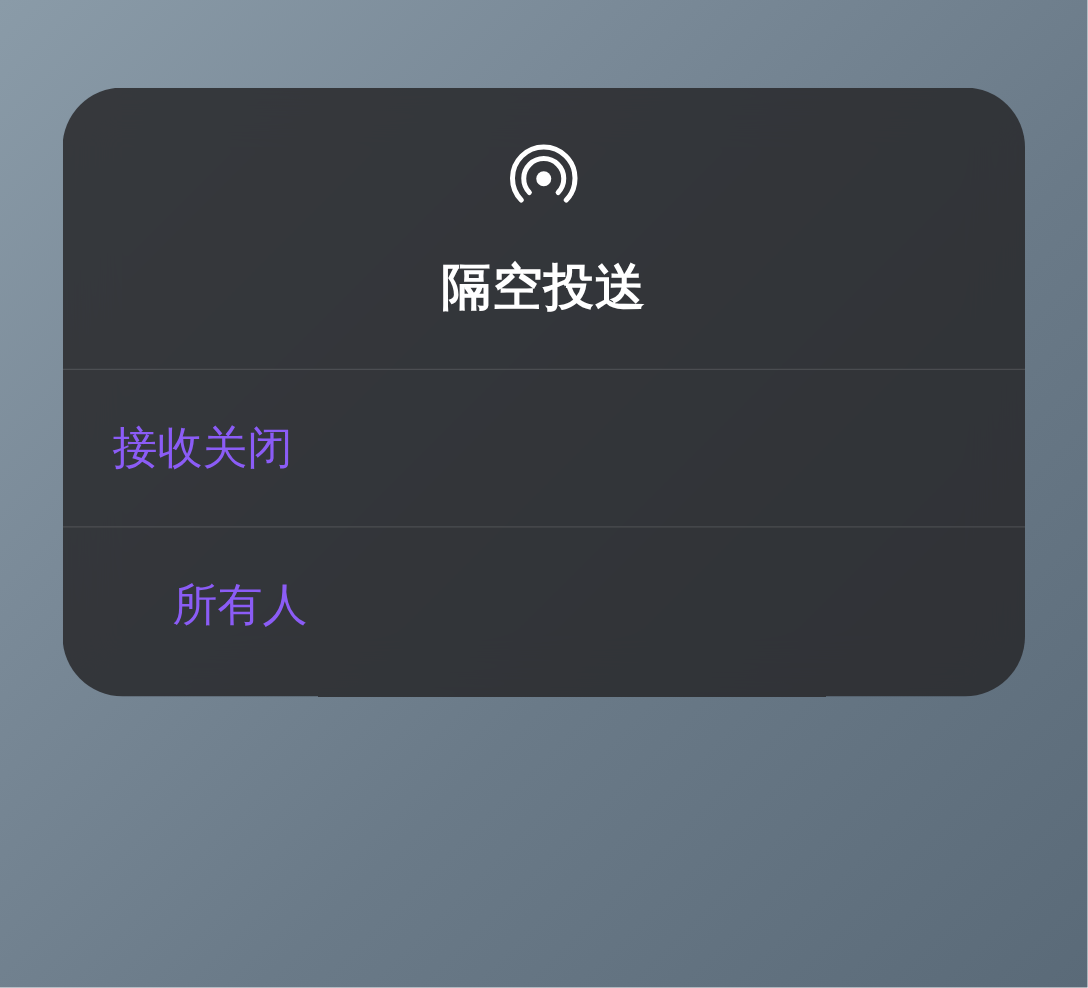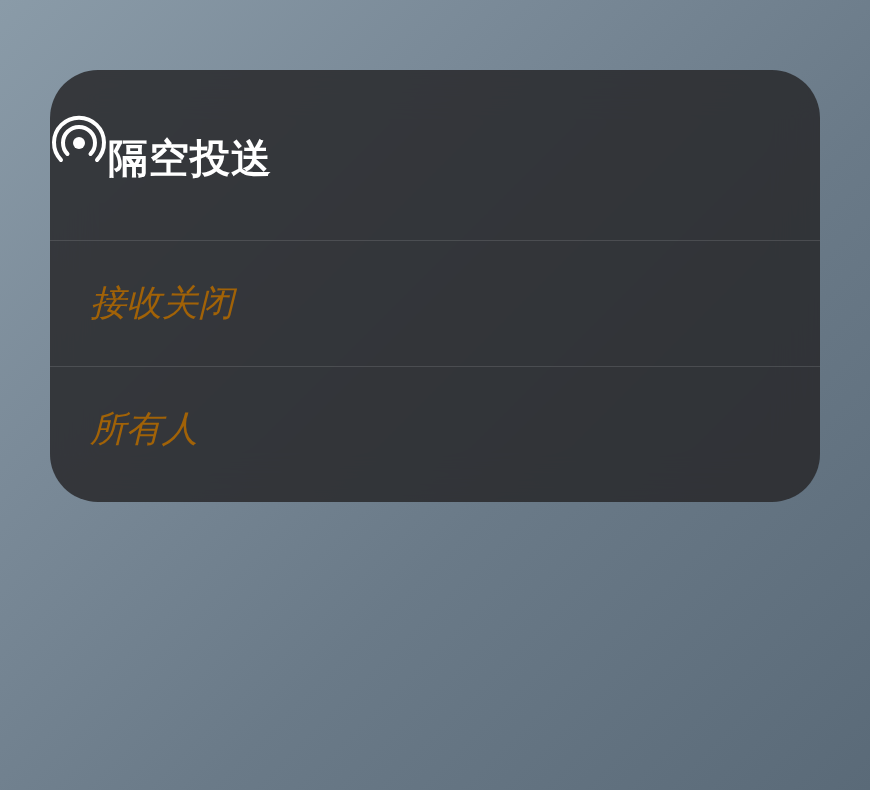--- a/index.html
+++ b/index.html
@@ -23,21 +23,21 @@
     .panel {
       width: 770px;
       background: rgba(40, 40, 42, 0.85);
       backdrop-filter: blur(20px);
       border-radius: 48px;
       overflow: hidden;
     }
 
     .header {
       display: flex;
-      flex-direction: row;
+      flex-direction: column;
       align-items: center;
       padding: 44px 0 38px 0;
       border-bottom: 1px solid rgba(255, 255, 255, 0.12);
     }
 
     .airdrop-icon {
       width: 58px;
       height: 58px;
       margin-bottom: 30px;
       display: flex;
@@ -62,27 +62,27 @@
       align-items: center;
       justify-content: space-between;
       padding: 38px 40px;
       border-bottom: 1px solid rgba(255, 255, 255, 0.12);
       cursor: pointer;
     }
 
     .option:last-child {
       border-bottom: none;
       padding-bottom: 48px;
+      margin-left: 48px;
     }
 
     .option-label {
-      color: #a16207;
+      color: #8b5cf6;
       font-size: 36px;
       font-weight: 400;
-      font-style: italic;
     }
 
     .checkmark {
       color: #ffffff;
       font-size: 38px;
       font-weight: 600;
     }
   </style>
 </head>
 <body>

